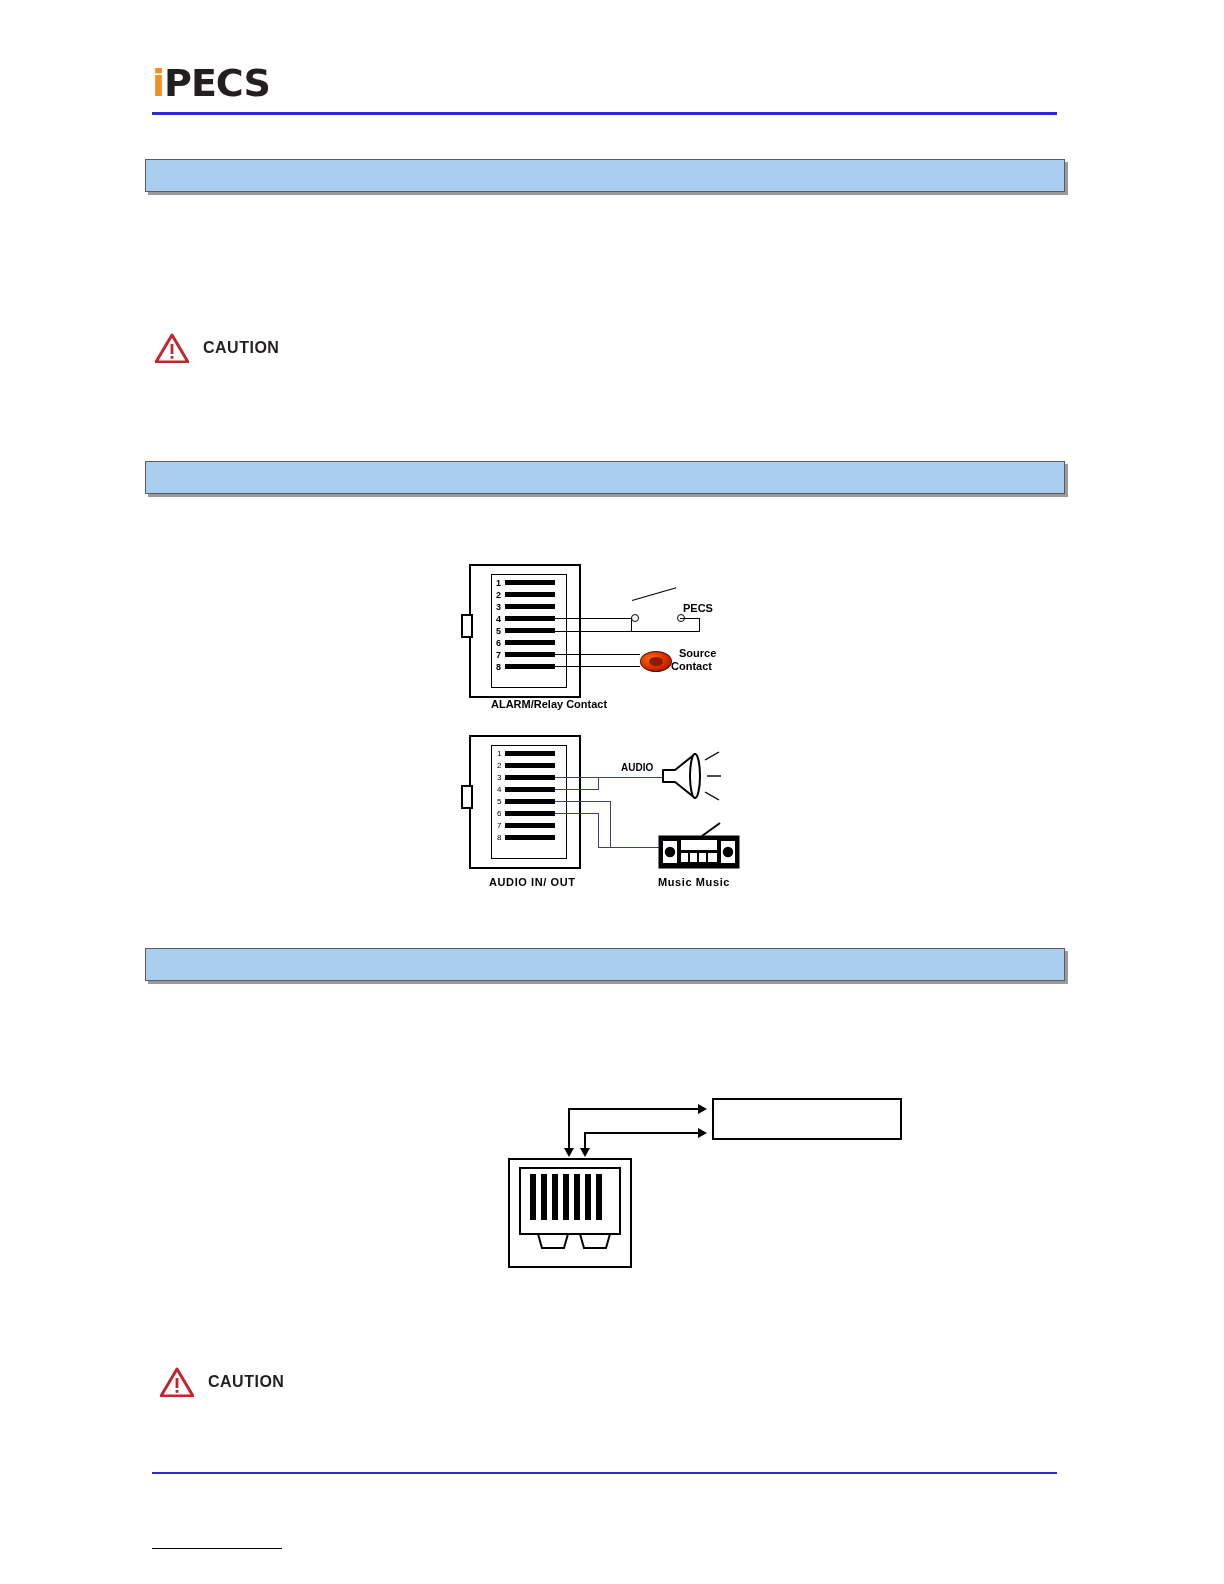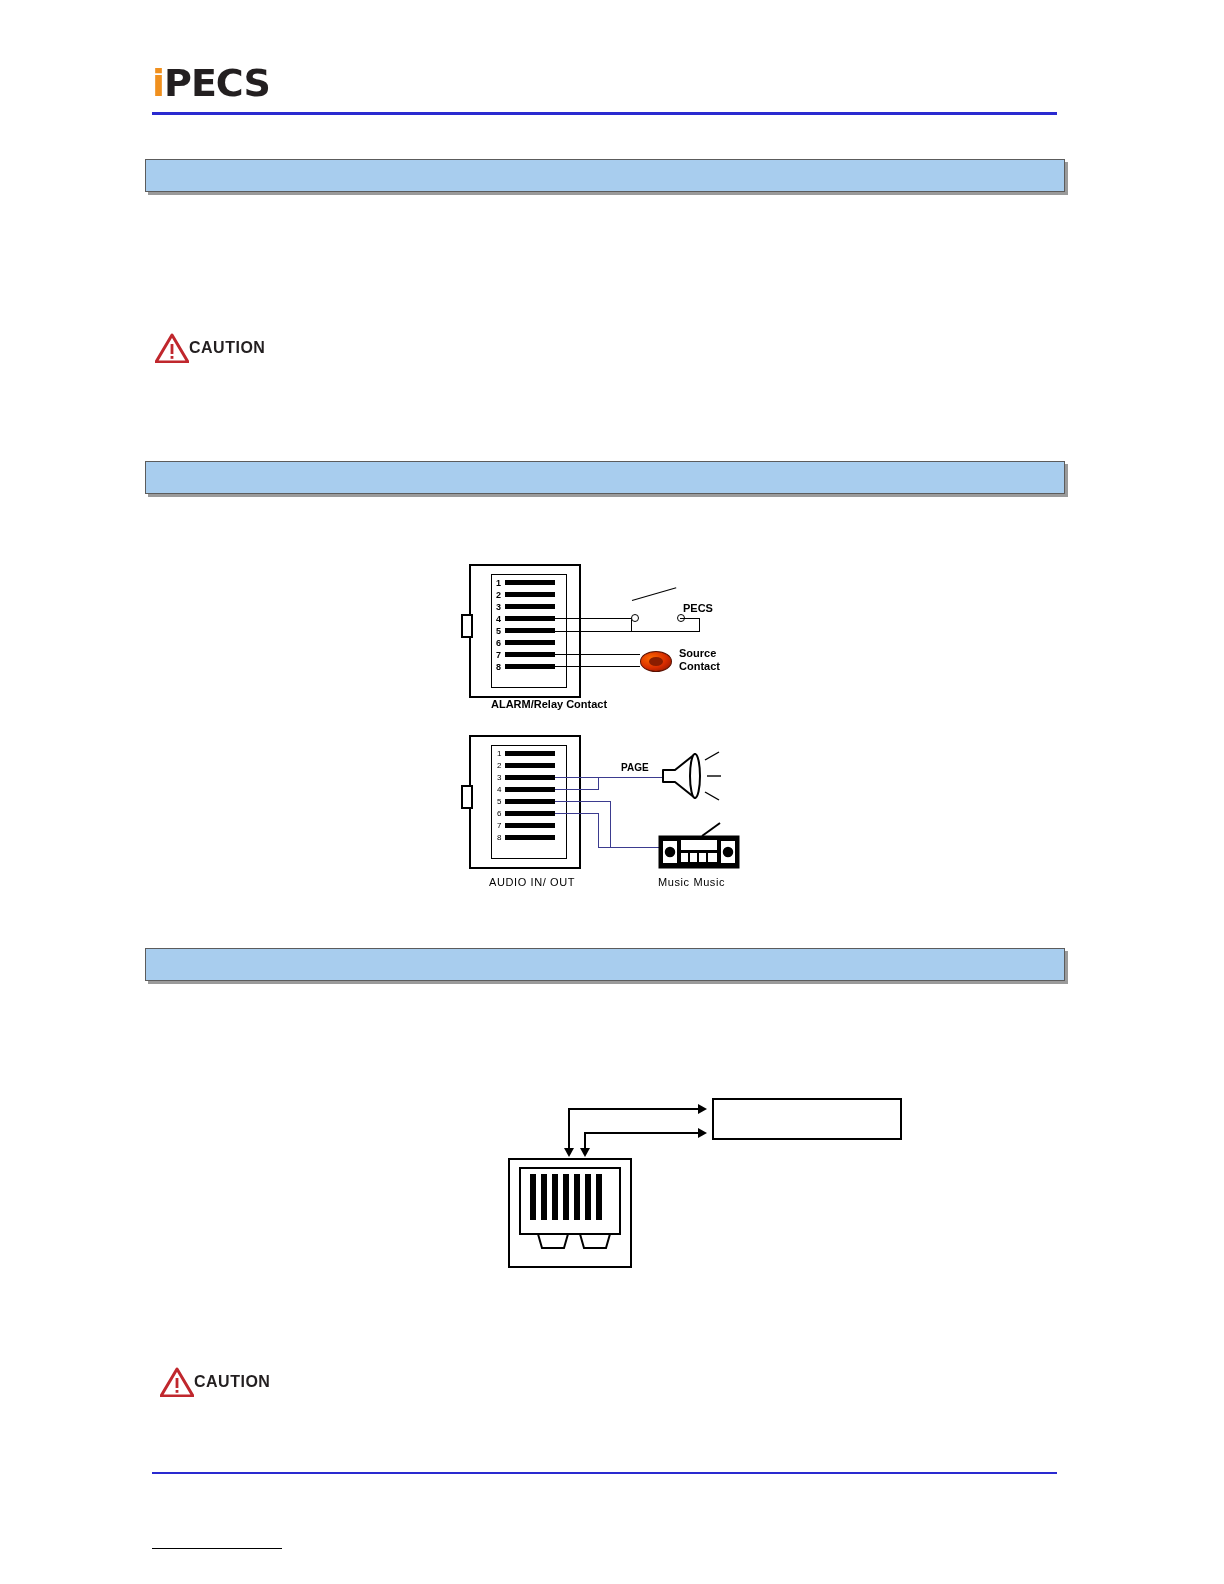--- a/index.html
+++ b/index.html
@@ -66,21 +66,21 @@
   }
   #bar-1 { top: 159px; }
   #bar-2 { top: 461px; }
   #bar-3 { top: 948px; }
 
   
   .caution {
     position: absolute;
     display: flex;
     align-items: center;
-    gap: 0;
+    gap: 14px;
   }
   #caution-1 { left: 155px; top: 333px; }
   #caution-2 { left: 160px; top: 1367px; }
   .caution-tri {
     width: 34px;
     height: 30px;
     position: relative;
   }
   .caution-label {
     font-size: 16px;
@@ -98,21 +98,21 @@
     height: 325px;
   }
   .fig-caption {
     position: absolute;
     font-size: 11px;
     font-weight: bold;
     color: #000;
     white-space: nowrap;
   }
   .fig-caption.light {
-    font-weight: normal;
+    font-weight: bold;
     letter-spacing: 0.6px;
   }
 
   .jack-box {
     position: absolute;
     border: 2px solid #000;
     background: #fff;
     box-sizing: border-box;
   }
   .jack-inner {
@@ -342,21 +342,21 @@
   <div class="wire" style="left:215px; top:58px; width:20px; height:1px;"></div>
   <div class="wire" style="left:234px; top:58px; width:1px; height:14px;"></div>
 
   <div class="lbl" style="left:218px; top:42px;">PECS</div>
 
   
   <div class="wire" style="left:90px; top:94px; width:85px; height:1px;"></div>
   <div class="wire" style="left:90px; top:106px; width:85px; height:1px;"></div>
   <div class="relay-oval" style="left:175px; top:91px;"></div>
   <div class="lbl" style="left:214px; top:87px;">Source</div>
-  <div class="lbl" style="left:214px; top:100px;">Contact</div>
+  <div class="lbl" style="left:206px; top:100px;">Contact</div>
 
   <div class="fig-caption" style="left:26px; top:138px;">ALARM/Relay Contact</div>
 
   
   <div class="jack-box" style="left:4px; top:175px; width:112px; height:134px;"></div>
   <div class="jack-inner" style="left:26px; top:185px; width:76px; height:114px;"></div>
   <div class="jack-tab" style="left:-4px; top:225px; width:12px; height:24px;"></div>
 
   <div class="pin" style="left:40px; top:191px; width:50px; height:5px;"></div>
   <div class="pin" style="left:40px; top:203px; width:50px; height:5px;"></div>
@@ -375,21 +375,21 @@
   <div class="pin-num small" style="left:32px; top:250px;">6</div>
   <div class="pin-num small" style="left:32px; top:262px;">7</div>
   <div class="pin-num small" style="left:32px; top:274px;">8</div>
 
   
   <div class="wire-blue" style="left:90px; top:217px; width:68px; height:1px;"></div>
   <div class="wire-blue" style="left:90px; top:229px; width:44px; height:1px;"></div>
   <div class="wire-blue" style="left:133px; top:217px; width:1px; height:13px;"></div>
   <div class="wire-blue" style="left:158px; top:217px; width:40px; height:1px;"></div>
 
-  <div class="lbl thin" style="left:156px; top:201px; font-weight:bold;">PAGE</div>
+  <div class="lbl thin" style="left:156px; top:201px; font-weight:bold;">AUDIO</div>
 
   
   <span class="horn" style="left:196px; top:190px;">
     <svg width="62" height="56" viewBox="0 0 62 56">
       <polygon points="2,20 14,20 34,4 34,48 14,32 2,32" fill="#ffffff" stroke="#000000" stroke-width="2" stroke-linejoin="round"></polygon>
       <ellipse cx="34" cy="26" rx="5" ry="22" fill="#ffffff" stroke="#000000" stroke-width="2"></ellipse>
       <line x1="44" y1="10" x2="58" y2="2" stroke="#000000" stroke-width="1.4"></line>
       <line x1="46" y1="26" x2="60" y2="26" stroke="#000000" stroke-width="1.4"></line>
       <line x1="44" y1="42" x2="58" y2="50" stroke="#000000" stroke-width="1.4"></line>
     </svg>

